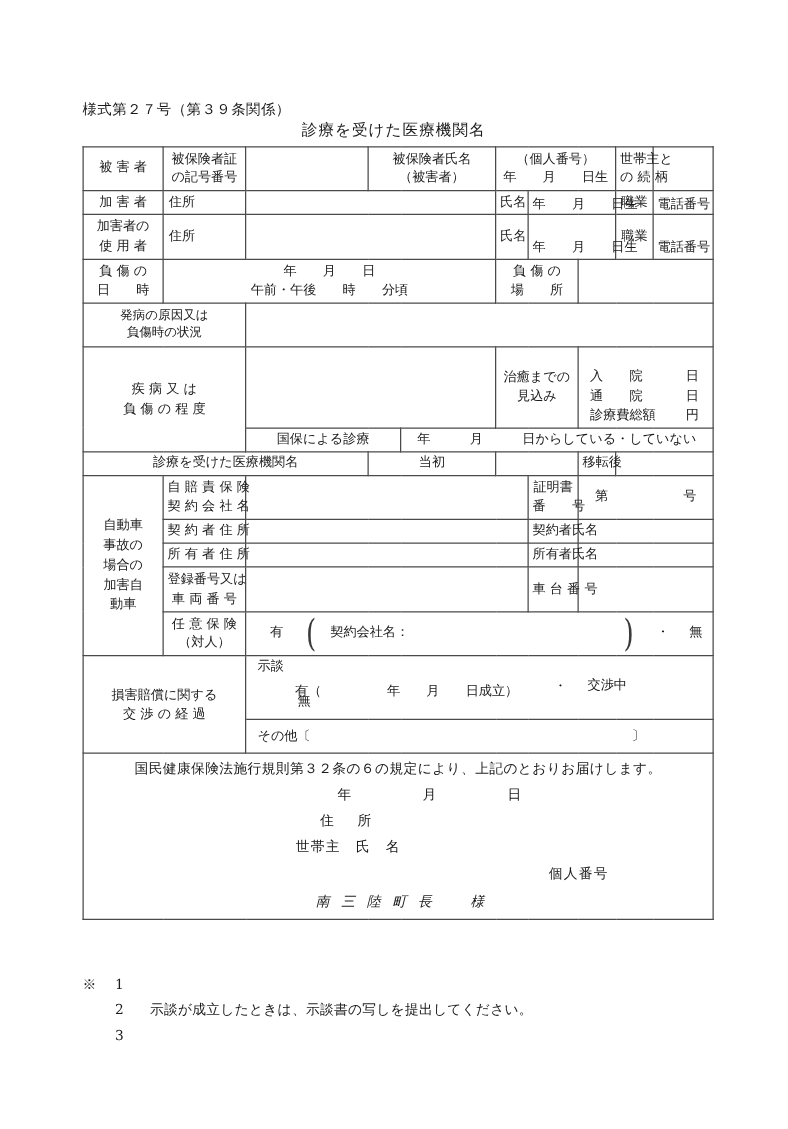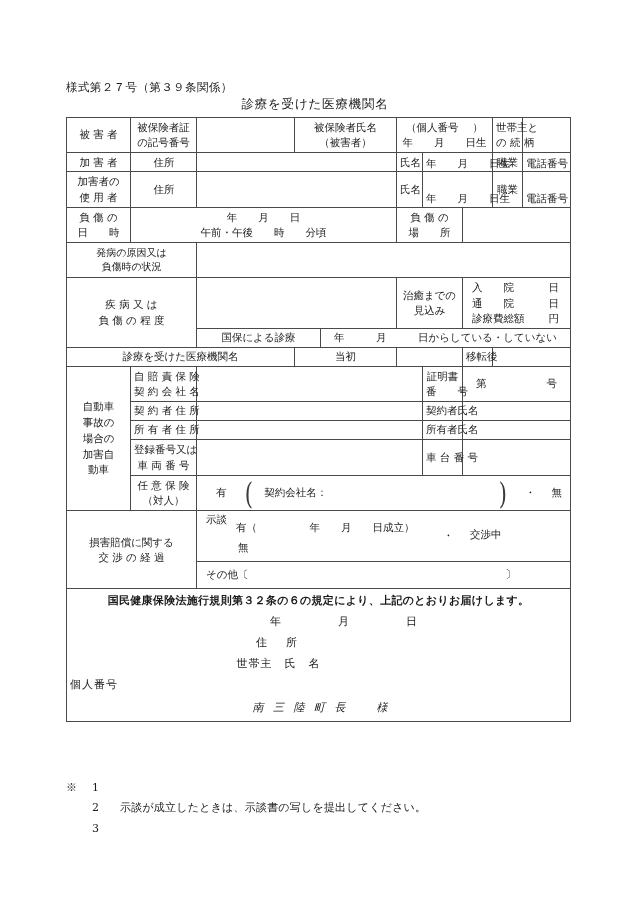--- a/index.html
+++ b/index.html
@@ -53,38 +53,39 @@
     font-size: 10.5px;
     line-height: 1.32;
   }
   .tbl td {
     border: 1px solid #4a4a4a;
     padding: 2px 3px;
     vertical-align: middle;
     text-align: center;
     height: 14px;
   }
-  .tbl td.lft { text-align: center; }
+  .tbl td.lft { text-align: left; }
   .tbl td.blank { }
 
   .two-line { line-height: 1.45; margin-left: 48px; }
   .five-line { line-height: 1.5; font-size: 10px; }
 
   .label-cell { font-size: 10.5px; white-space: nowrap; }
 
   .dateline { white-space: nowrap; }
 
   
   .stack { display: block; }
 
   .hosp-rows {
     display: block;
     text-align: left;
     padding-left: 6px;
     line-height: 1.45;
+    margin-top: 14px;
   }
   .hosp-rows .ln {
     display: flex;
     justify-content: space-between;
     padding-right: 8px;
   }
 
   
   .vi {
     display: flex;
@@ -116,21 +117,21 @@
     height: 46px;
   }
   .settle .jidan {
     position: absolute;
     left: 6px;
     top: 0;
   }
   .settle .yes {
     position: absolute;
     left: 36px;
-    top: 8px;
+    top: 20px;
     white-space: nowrap;
   }
   .settle .no {
     position: absolute;
     left: 38px;
     top: 28px;
   }
   .settle .dot {
     position: absolute;
     left: 243px;
@@ -152,25 +153,25 @@
 
   
   .decl {
     text-align: left;
     padding: 8px 10px 10px 14px;
     line-height: 1.9;
     font-size: 11px;
     height: 112px;
     vertical-align: top;
   }
-  .decl .l1 { display: block; letter-spacing: 0.3px; font-weight: bold; }
+  .decl .l1 { display: block; letter-spacing: 0.3px; }
   .decl .l2 { display: block; padding-left: 56px; letter-spacing: 6px; }
   .decl .l3 { display: block; padding-right: 80px; letter-spacing: 4px; }
   .decl .l4 { display: block; text-align: center; padding-right: 80px; letter-spacing: 1px; }
-  .decl .l5 { display: block; text-align: left; padding-right: 80px; letter-spacing: 1px; }
+  .decl .l5 { display: block; text-align: right; padding-right: 80px; letter-spacing: 1px; }
   .decl .l6 { display: block; padding-left: 6px; letter-spacing: 3px; margin-top: 2px; font-style: italic; }
 
   
   .notes {
     position: absolute;
     left: 66px;
     top: 778px;
     width: 520px;
     font-size: 11px;
     line-height: 1.85;
@@ -208,21 +209,21 @@
       <td class="label-cell two-line">
         <span class="stack">被保険者証</span>
         <span class="stack">の記号番号</span>
       </td>
       <td class="blank"></td>
       <td colspan="2" class="label-cell two-line">
         <span class="stack">被保険者氏名</span>
         <span class="stack">（被害者）</span>
       </td>
       <td colspan="3" class="label-cell two-line">
-        <span class="stack" style="display:flex;justify-content:space-between;padding:0 6px;">
+        <span class="stack" style="display:flex;justify-content:center;padding:0 6px;">
           <span>（個人番号</span>
           <span>）</span>
         </span>
         <span class="stack">年　　月　　日生</span>
       </td>
       <td class="label-cell two-line">
         <span class="stack">世帯主と</span>
         <span class="stack">の 続 柄</span>
       </td>
       <td class="blank"></td>

